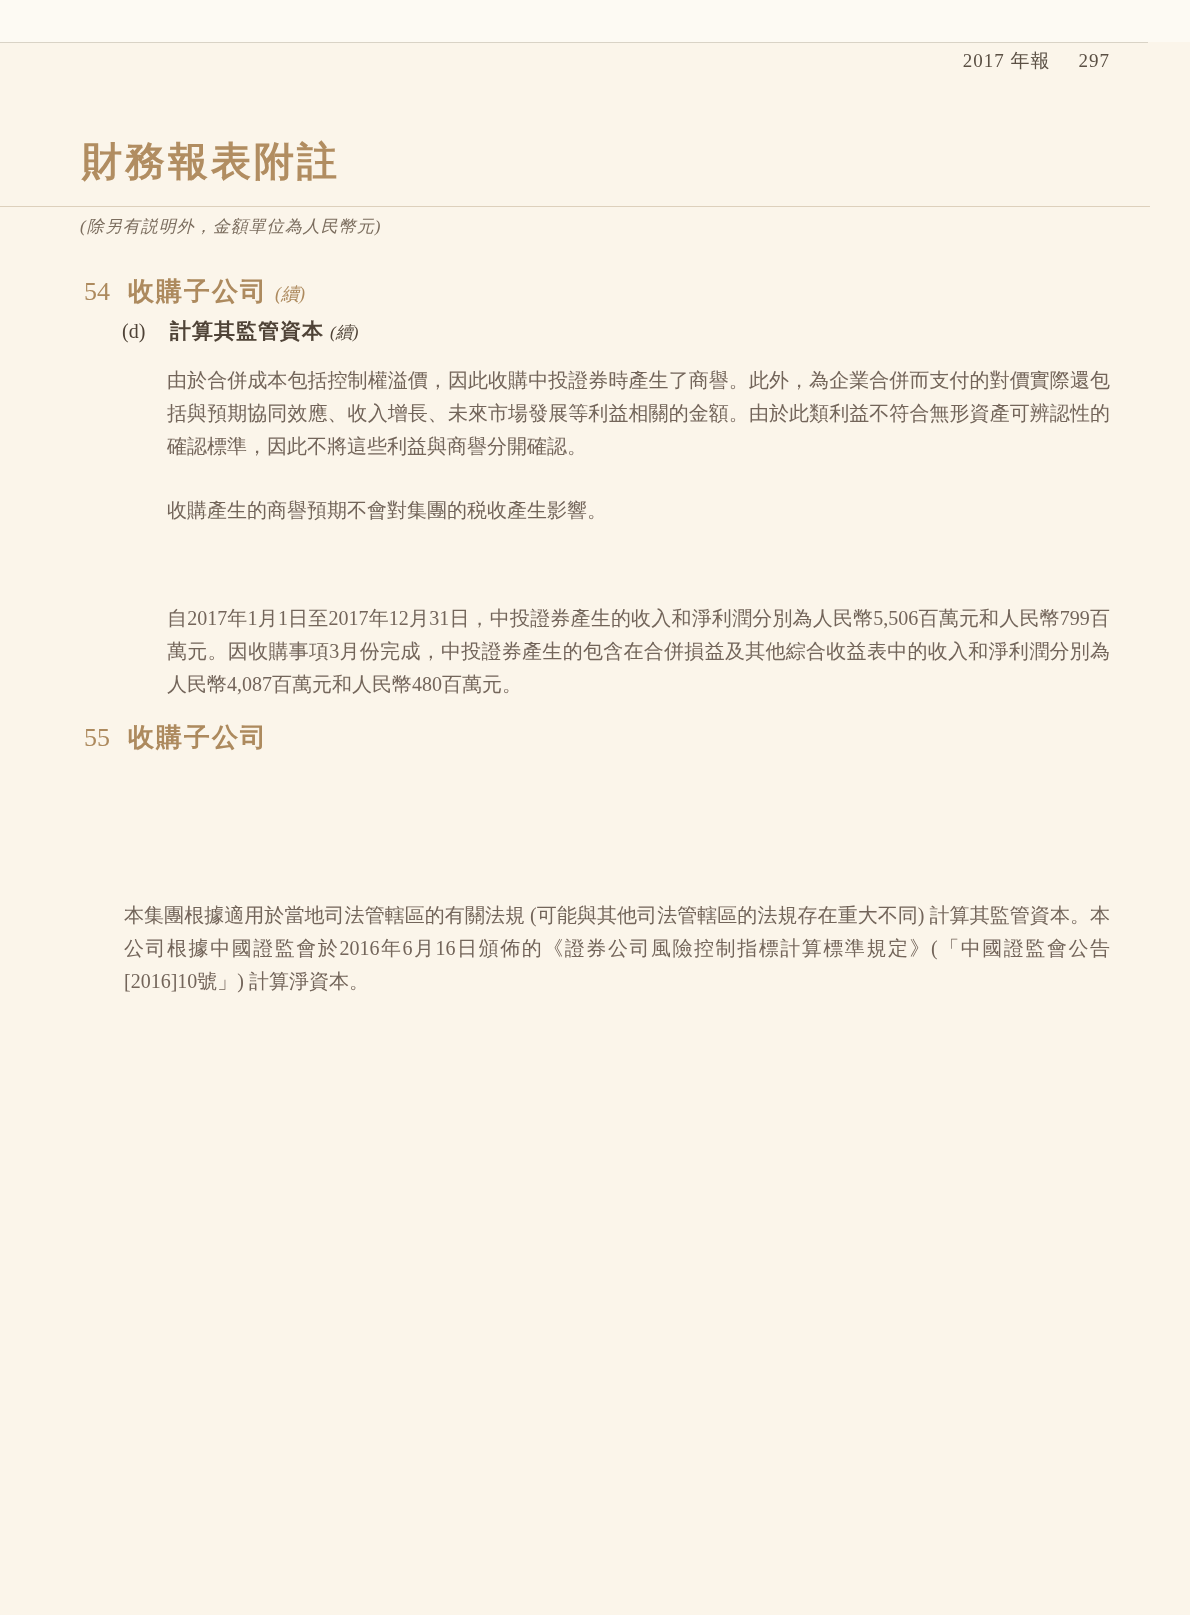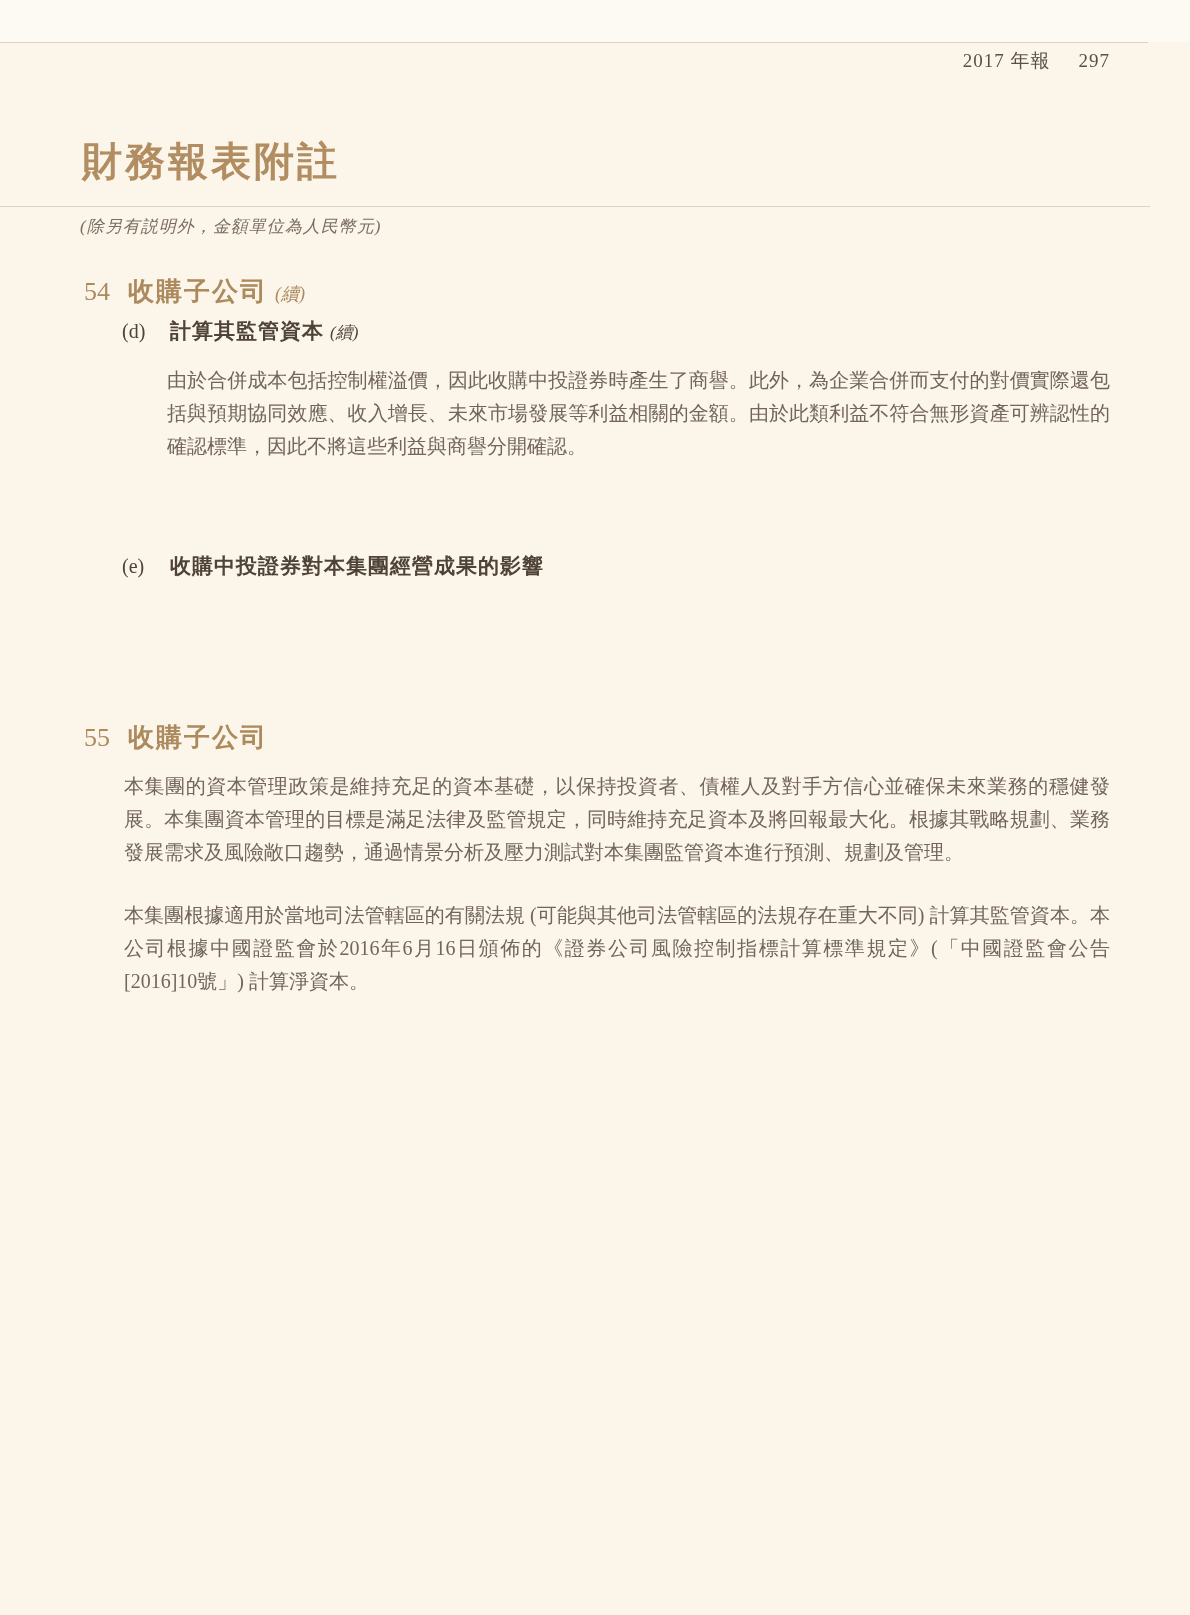--- a/index.html
+++ b/index.html
@@ -148,27 +148,25 @@
   <div class="sec-heading s54">
     <span class="sec-num">54</span><span class="sec-title">收購子公司</span><span class="sec-cont">(續)</span>
   </div>
 
   <div class="sub-heading sub-d">
     <span class="sub-marker">(d)</span><span class="sub-title">計算其監管資本</span><span class="sub-cont">(續)</span>
   </div>
 
   <p class="body-para para-d1">由於合併成本包括控制權溢價，因此收購中投證券時產生了商譽。此外，為企業合併而支付的對價實際還包括與預期協同效應、收入增長、未來市場發展等利益相關的金額。由於此類利益不符合無形資產可辨認性的確認標準，因此不將這些利益與商譽分開確認。</p>
 
+  <p class="body-para para-d2">收購產生的商譽預期不會對集團的税收產生影響。</p>
 
-  <div class="sub-heading sub-e">
-    <span class="sub-marker">(e)</span><span class="sub-title">收購中投證券對本集團經營成果的影響</span>
-  </div>
 
+  <p class="body-para para-e1">自2017年1月1日至2017年12月31日，中投證券產生的收入和淨利潤分別為人民幣5,506百萬元和人民幣799百萬元。因收購事項3月份完成，中投證券產生的包含在合併損益及其他綜合收益表中的收入和淨利潤分別為人民幣4,087百萬元和人民幣480百萬元。</p>
 
   <div class="sec-heading s55">
     <span class="sec-num">55</span><span class="sec-title">收購子公司</span>
   </div>
 
-  <p class="body-para para-55a">本集團的資本管理政策是維持充足的資本基礎，以保持投資者、債權人及對手方信心並確保未來業務的穩健發展。本集團資本管理的目標是滿足法律及監管規定，同時維持充足資本及將回報最大化。根據其戰略規劃、業務發展需求及風險敞口趨勢，通過情景分析及壓力測試對本集團監管資本進行預測、規劃及管理。</p>
 
   <p class="body-para para-55b">本集團根據適用於當地司法管轄區的有關法規 (可能與其他司法管轄區的法規存在重大不同) 計算其監管資本。本公司根據中國證監會於2016年6月16日頒佈的《證券公司風險控制指標計算標準規定》(「中國證監會公告[2016]10號」) 計算淨資本。</p>
 
 </div>
 
 </body></html>

